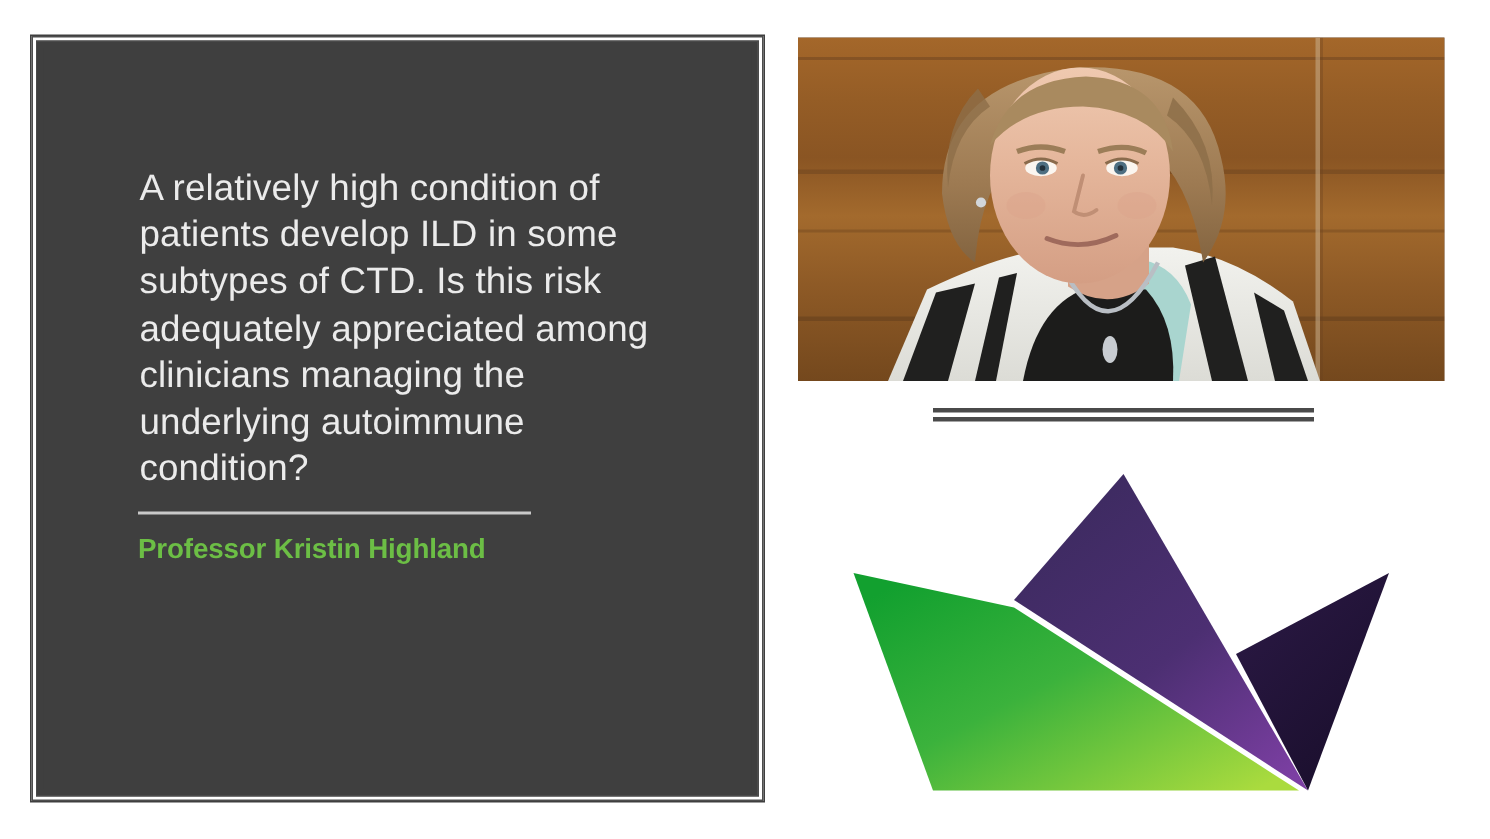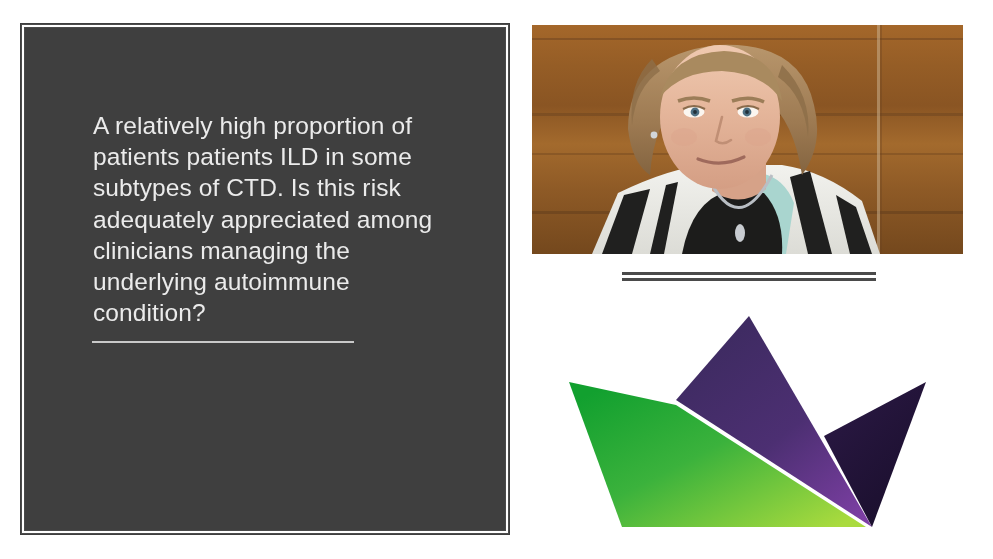--- a/index.html
+++ b/index.html
@@ -132,24 +132,25 @@
 </head>
 <body>
 
 <div class="slide">
 
   <div class="panel-frame"></div>
 
   <div class="quote-panel">
     <div class="quote-inner"></div>
 
-    <div class="quote-text">A relatively high proportion of patients patients ILD in some subtypes of CTD. Is this risk adequately appreciated among clinicians managing the underlying autoimmune condition?</div>
+    <div class="quote-text">A relatively high condition of patients develop ILD in some subtypes of CTD. Is this risk adequately appreciated among clinicians managing the underlying autoimmune condition?</div>
 
     <div class="quote-rule"></div>
 
+    <div class="quote-attrib">Professor Kristin Highland</div>
   </div>
 
   <div class="photo">
     <svg viewBox="0 0 431 229" preserveAspectRatio="xMidYMid slice">
       <defs>
         <linearGradient id="wallG" x1="0" y1="0" x2="0" y2="1">
           <stop offset="0%" stop-color="#a4672a"></stop>
           <stop offset="18%" stop-color="#955d26"></stop>
           <stop offset="35%" stop-color="#8a5523"></stop>
           <stop offset="52%" stop-color="#a36a2d"></stop>

